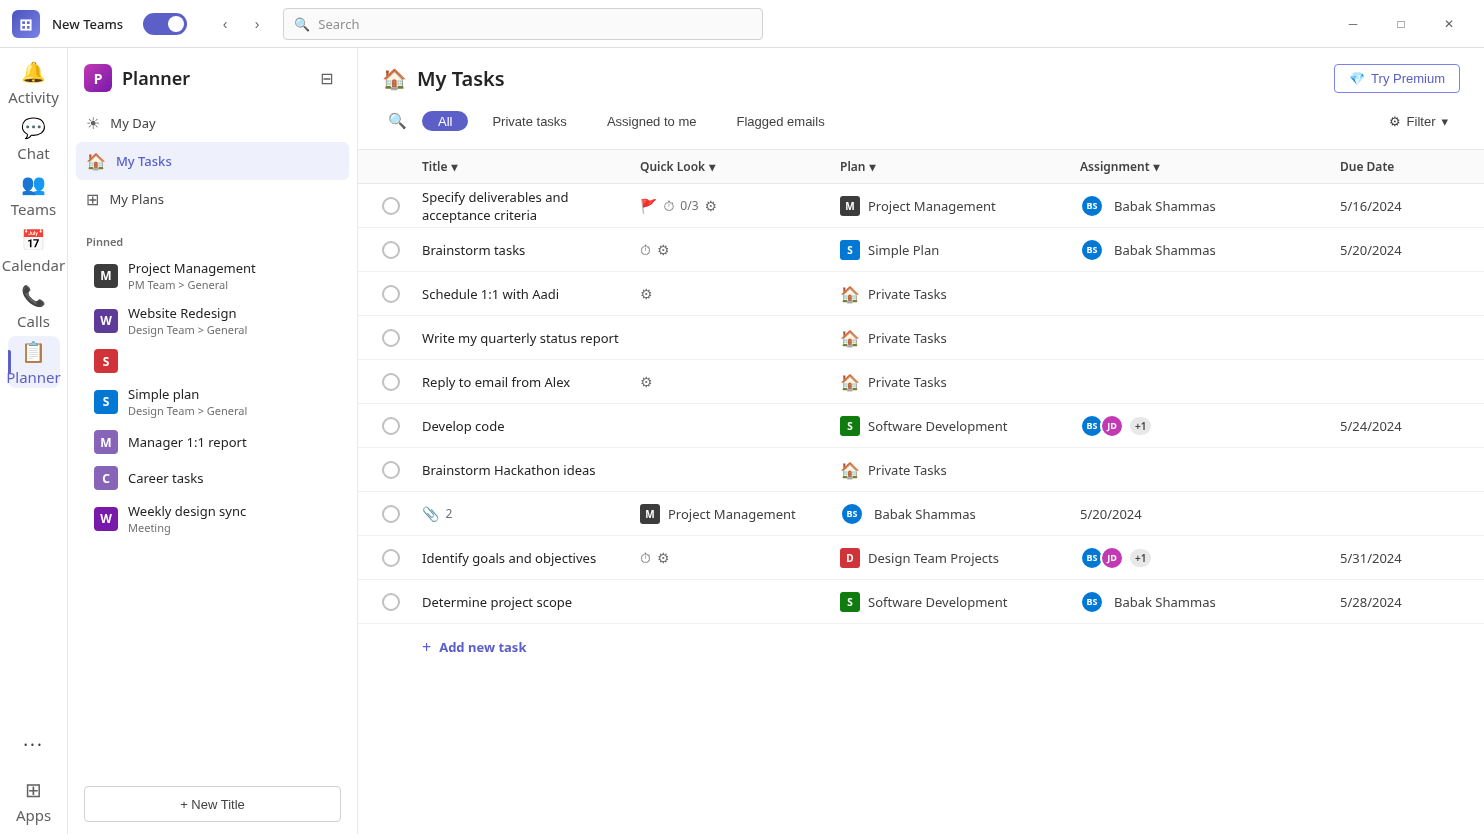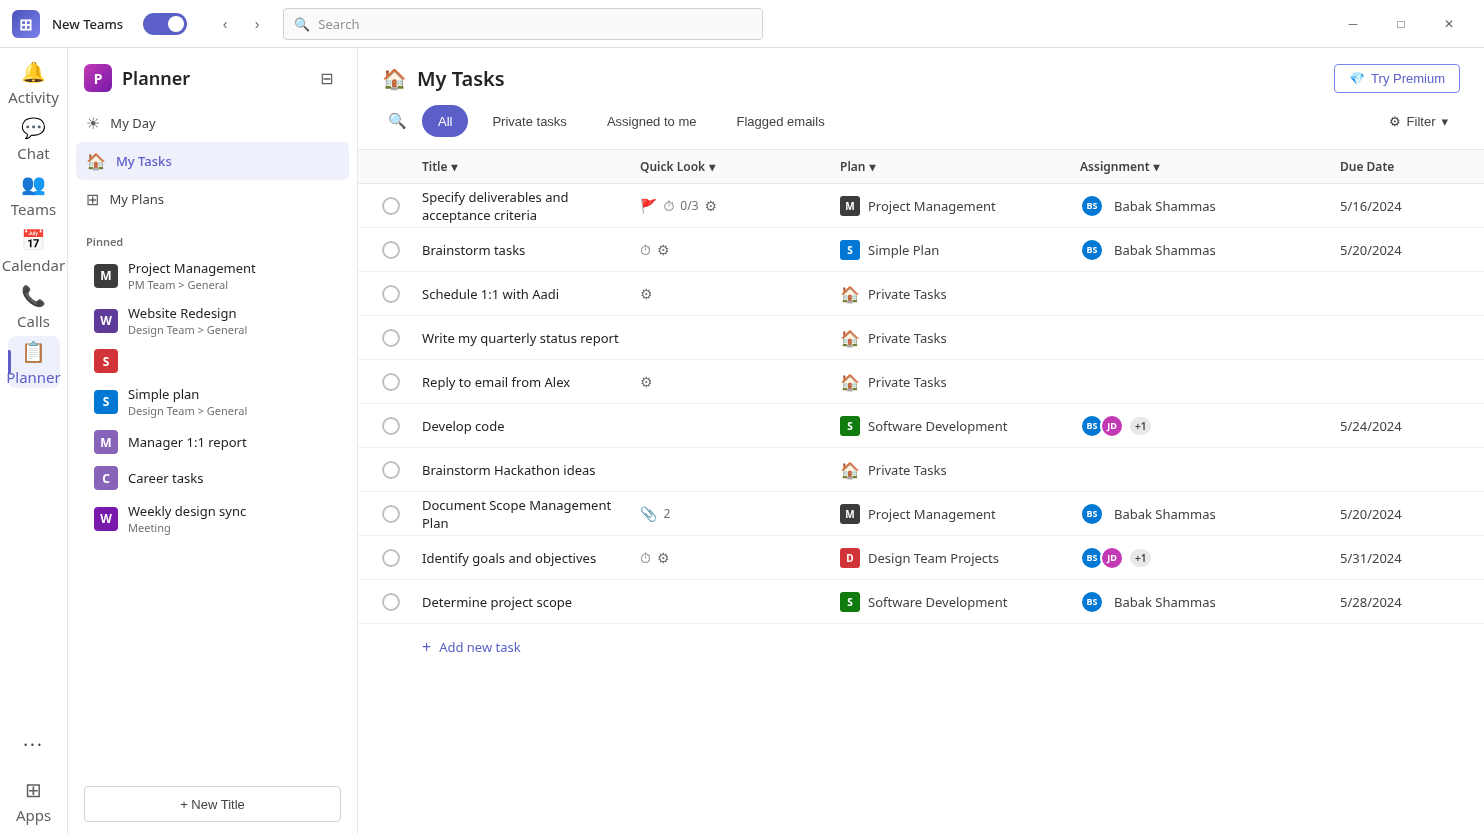--- a/index.html
+++ b/index.html
@@ -156,21 +156,21 @@
       padding: 12px 24px;
       display: flex; align-items: center; gap: 8px;
       border-bottom: 1px solid #e8e8e8;
     }
     .filter-search-btn {
       width: 32px; height: 32px; border: none; background: transparent;
       cursor: pointer; border-radius: 4px; display: flex; align-items: center; justify-content: center;
       color: #616161; font-size: 15px;
     }
     .tab-btn {
-      height: 32px; padding: 0 16px; border: none; border-radius: 16px;
+      height: 20px; padding: 0 16px; border: none; border-radius: 16px;
       cursor: pointer; font-size: 13px; background: transparent; color: #424242;
     }
     .tab-btn.active { background: #5b5fc7; color: #fff; }
     .filter-spacer { flex: 1; }
     .filter-btn {
       display: flex; align-items: center; gap: 6px;
       height: 32px; padding: 0 12px; border: none; background: transparent;
       cursor: pointer; color: #424242; font-size: 13px; border-radius: 4px;
     }
 
@@ -227,21 +227,21 @@
     }
     .assignee-name { font-size: 13px; color: #424242; margin-left: 6px; }
     .due-date { font-size: 13px; color: #424242; }
 
     .add-task-row {
       display: flex; align-items: center; gap: 8px;
       padding: 12px 24px 12px 64px;
       cursor: pointer; color: #5b5fc7;
     }
     .add-task-icon { font-size: 16px; }
-    .add-task-label { font-size: 13px; }
+    .add-task-label { font-size: 13px; font-weight: bold; }
 
     
     ::-webkit-scrollbar { width: 6px; }
     ::-webkit-scrollbar-track { background: transparent; }
     ::-webkit-scrollbar-thumb { background: #d0d0d0; border-radius: 3px; }
   </style>
 </head>
 <body>
 
 <div class="titlebar">
@@ -528,21 +528,20 @@
         <div class="plan-cell">
           <span style="font-size:16px;color:#909090">🏠</span>
           <span class="plan-cell-name">Private Tasks</span>
         </div>
         <div class="assignment-cell"></div>
         <div class="due-date"></div>
       </div>
 
       <div class="task-row">
         <div class="task-checkbox"></div>
-        <div class="task-title">Document Scope Management Plan</div>
         <div class="quick-look">
           <span class="ql-icon">📎</span>
           <span class="ql-count">2</span>
         </div>
         <div class="plan-cell">
           <div class="plan-cell-icon" style="background:#3c3c3c;color:#fff">M</div>
           <span class="plan-cell-name">Project Management</span>
         </div>
         <div class="assignment-cell">
           <div class="avatar" style="background:#0078d4">BS</div>

